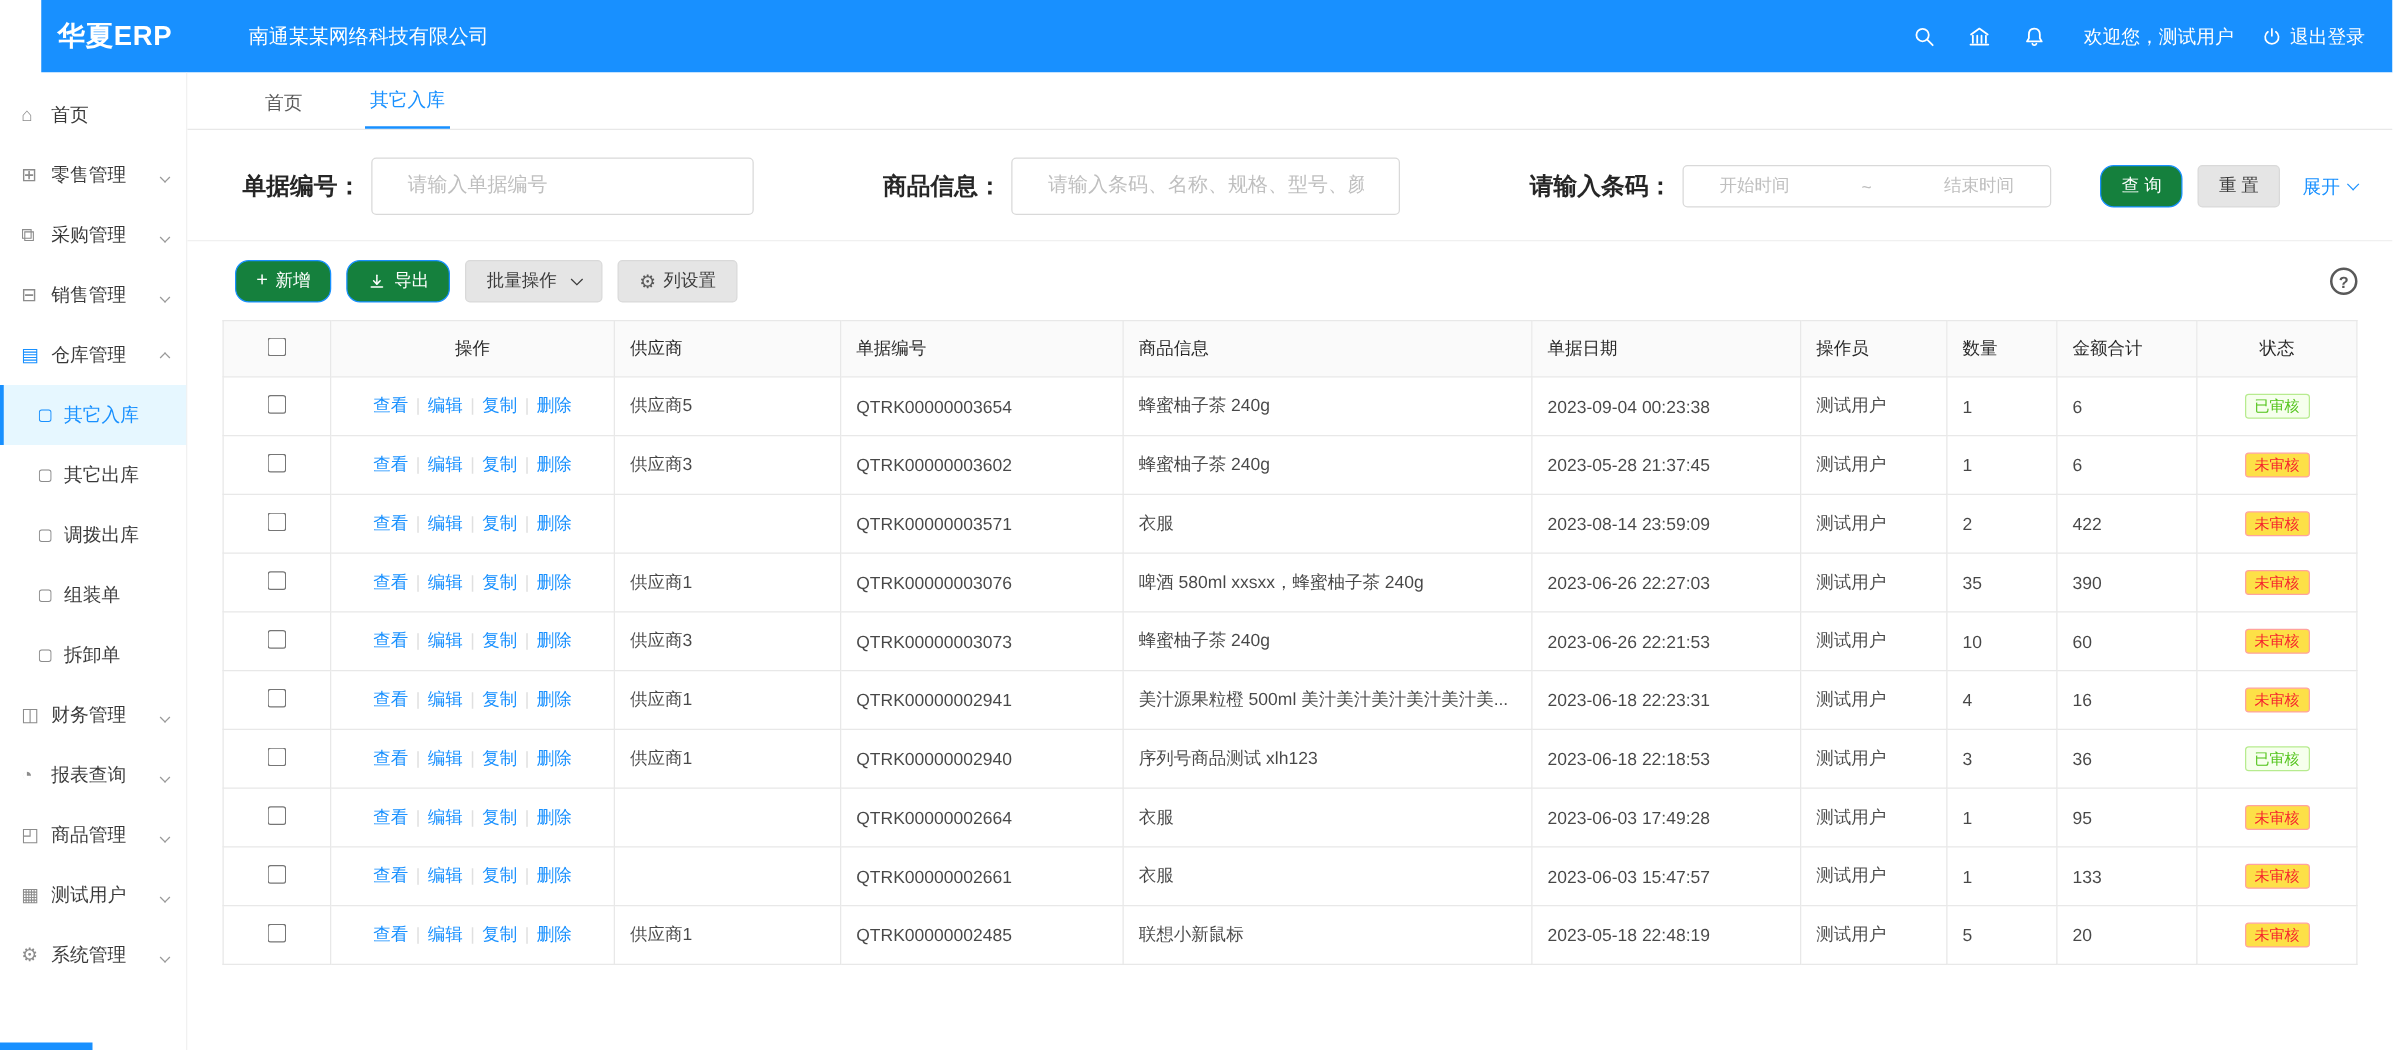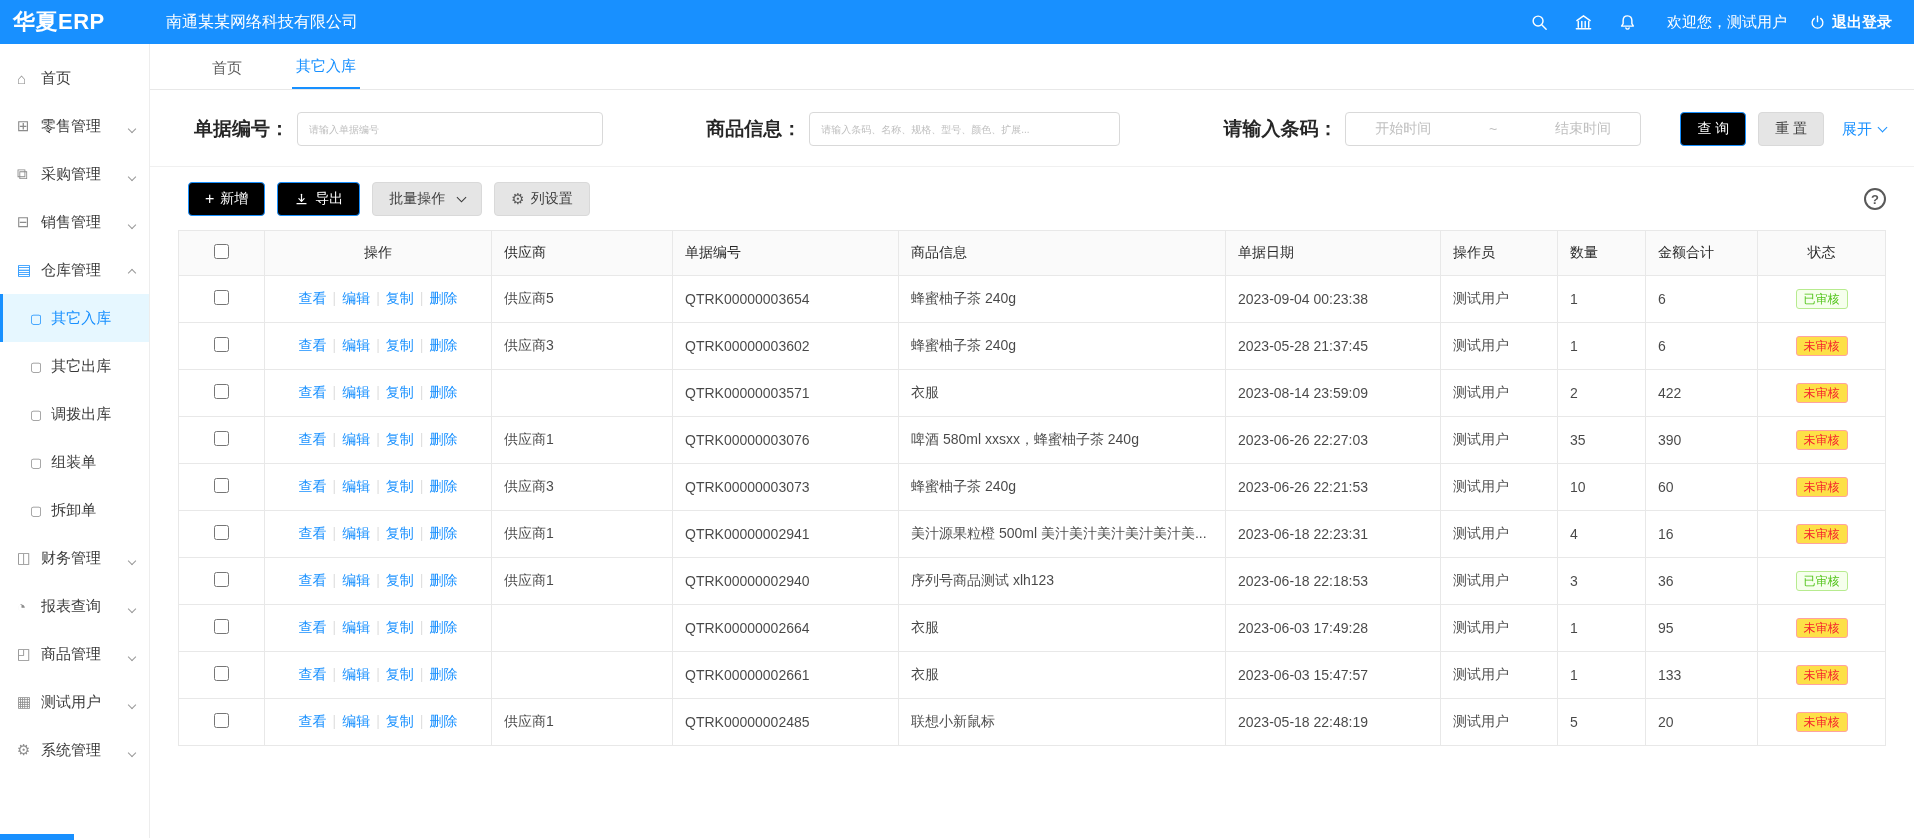--- a/index.html
+++ b/index.html
@@ -3,28 +3,28 @@
 <meta charset="utf-8">
 <style>
   * { margin:0; padding:0; box-sizing:border-box; }
   html,body { width:1914px; height:840px; }
   body {
     font-family:"Liberation Sans","DejaVu Sans",sans-serif;
     font-size:14px; color:rgba(0,0,0,.75);
     background:#fff; overflow:hidden; position:relative;
   }
   
-  .topbar { height:44px; background:#1890ff; display:flex; align-items:center; color:#fff; }
+  .topbar { height:58px; background:#1890ff; display:flex; align-items:center; color:#fff;margin-left:33px; }
   .logo { width:150px; min-width:150px; padding-left:13px; font-size:22px; font-weight:700; letter-spacing:.5px; }
   .company { font-size:16px; margin-left:16px; }
   .tb-spacer { flex:1; }
   .tb-icon { width:20px; height:20px; margin:0 12px; display:inline-flex; align-items:center; justify-content:center; cursor:pointer; }
   .tb-icon svg { width:19px; height:19px; stroke:#fff; fill:none; stroke-width:1.5; stroke-linecap:round; stroke-linejoin:round; }
   .welcome { font-size:15px; margin:0 12px 0 18px; white-space:nowrap; }
-  .logout { display:inline-flex; align-items:center; gap:6px; margin:0 22px 0 10px; font-size:15px; cursor:pointer; white-space:nowrap;font-weight:bold; }
+  .logout { display:inline-flex; align-items:center; gap:6px; margin:0 22px 0 10px; font-size:15px; cursor:pointer; white-space:nowrap; }
   .logout svg { width:17px; height:17px; stroke:#fff; fill:none; stroke-width:1.6; stroke-linecap:round; }
   
   .layout { display:flex; height:794px; }
   .sidebar { width:150px; min-width:150px; border-right:1px solid #ededed; padding-top:10px; background:#fff; }
   .menu-item { height:48px; display:flex; align-items:center; padding:0 14px 0 17px; cursor:pointer; color:rgba(0,0,0,.78); font-size:15px; }
   .menu-item .mi-icon { width:24px; color:#8c8c8c; font-size:15px; }
   .menu-item.expanded .mi-icon { color:#1890ff; }
   .menu-item .mi-label { flex:1; }
   .menu-item .mi-caret { color:#999; }
   .submenu-item { height:48px; display:flex; align-items:center; gap:9px; padding-left:30px; cursor:pointer; color:rgba(0,0,0,.78); font-size:15px; }
@@ -32,29 +32,29 @@
   .submenu-item.active { background:#e6f7ff; color:#1890ff; border-left:3px solid #1890ff; padding-left:27px; }
   .submenu-item.active .smi-icon { color:#1890ff; }
   .main { flex:1; display:flex; flex-direction:column; background:#fff; min-width:0; }
   
   .tabbar { height:46px; border-bottom:1px solid #e8e8e8; display:flex; align-items:flex-end; padding-left:58px; gap:46px; }
   .tab { padding:11px 4px; font-size:15px; color:rgba(0,0,0,.65); cursor:pointer; }
   .tab.active { color:#1890ff; border-bottom:2px solid #1890ff; }
   
   .filters { display:flex; align-items:center; padding:22px 28px 20px 44px; border-bottom:1px solid #f0f0f0; white-space:nowrap; }
   .f-label { font-weight:600; color:rgba(0,0,0,.85); font-size:19px; margin-right:8px; }
-  .f-input { height:34px; border:1px solid #d9d9d9; border-radius:4px; padding:0 11px; font-size:10px; color:rgba(0,0,0,.75); outline:none; font-family:inherit; }
+  .f-input { height:46px; border:1px solid #d9d9d9; border-radius:4px; padding:0 28px; font-size:16px; color:rgba(0,0,0,.75); outline:none; font-family:inherit; }
   .f-input::placeholder { color:#bfbfbf; }
   .w310 { width:310px; }
   .w315 { width:315px; }
   .gap { width:105px; }
   .gap2 { width:40px; }
   .date-range { height:34px; width:300px; border:1px solid #d9d9d9; border-radius:4px; display:inline-flex; align-items:center; justify-content:space-around; color:#bfbfbf; font-size:14px; cursor:text; }
   .btn { height:34px; padding:0 16px; border:1px solid #d9d9d9; border-radius:4px; background:#e5e5e5; color:rgba(0,0,0,.75); font-size:14px; cursor:pointer; display:inline-flex; align-items:center; gap:6px; font-family:inherit; white-space:nowrap; }
-  .btn.primary { background:#000000; border-color:#1890ff; color:#fff; }
+  .btn.primary { background:#15803d; border-color:#1890ff; color:#fff;border-radius:11px; }
   .btn .plus { font-size:16px; line-height:1; }
   .btn svg { width:15px; height:15px; stroke:#fff; fill:none; stroke-width:1.6; stroke-linecap:round; stroke-linejoin:round; }
   .btn .gear { font-size:15px; color:#595959; }
   .expand-link { color:#1890ff; font-size:15px; margin-left:18px; cursor:pointer; display:inline-flex; align-items:center; }
   
   .chev { display:inline-block; width:7px; height:7px; border-right:1.6px solid currentColor; border-bottom:1.6px solid currentColor; }
   .chev.down { transform:rotate(45deg); margin-left:7px; margin-top:-3px; }
   .chev.up { transform:rotate(-135deg); margin-left:7px; margin-top:3px; }
   .chev.left { transform:rotate(135deg); margin-left:3px; }
   .chev.right { transform:rotate(-45deg); margin-right:3px; }

